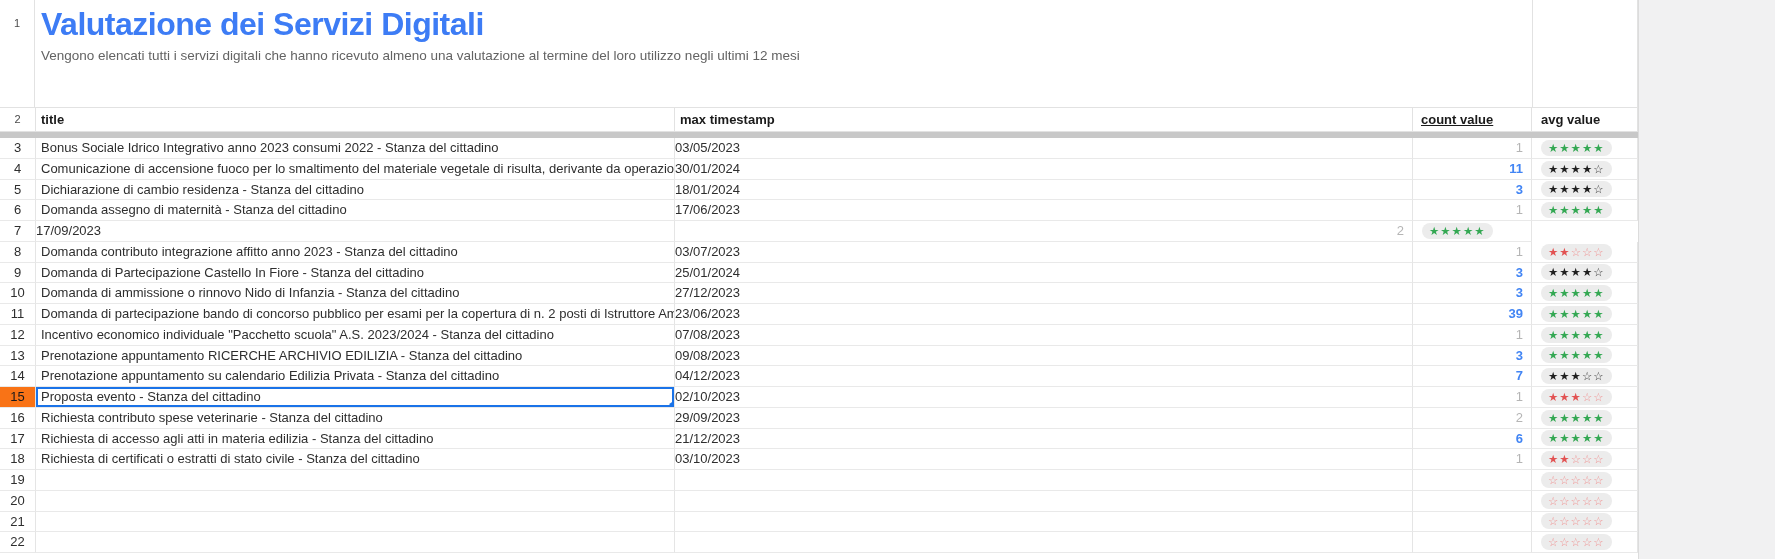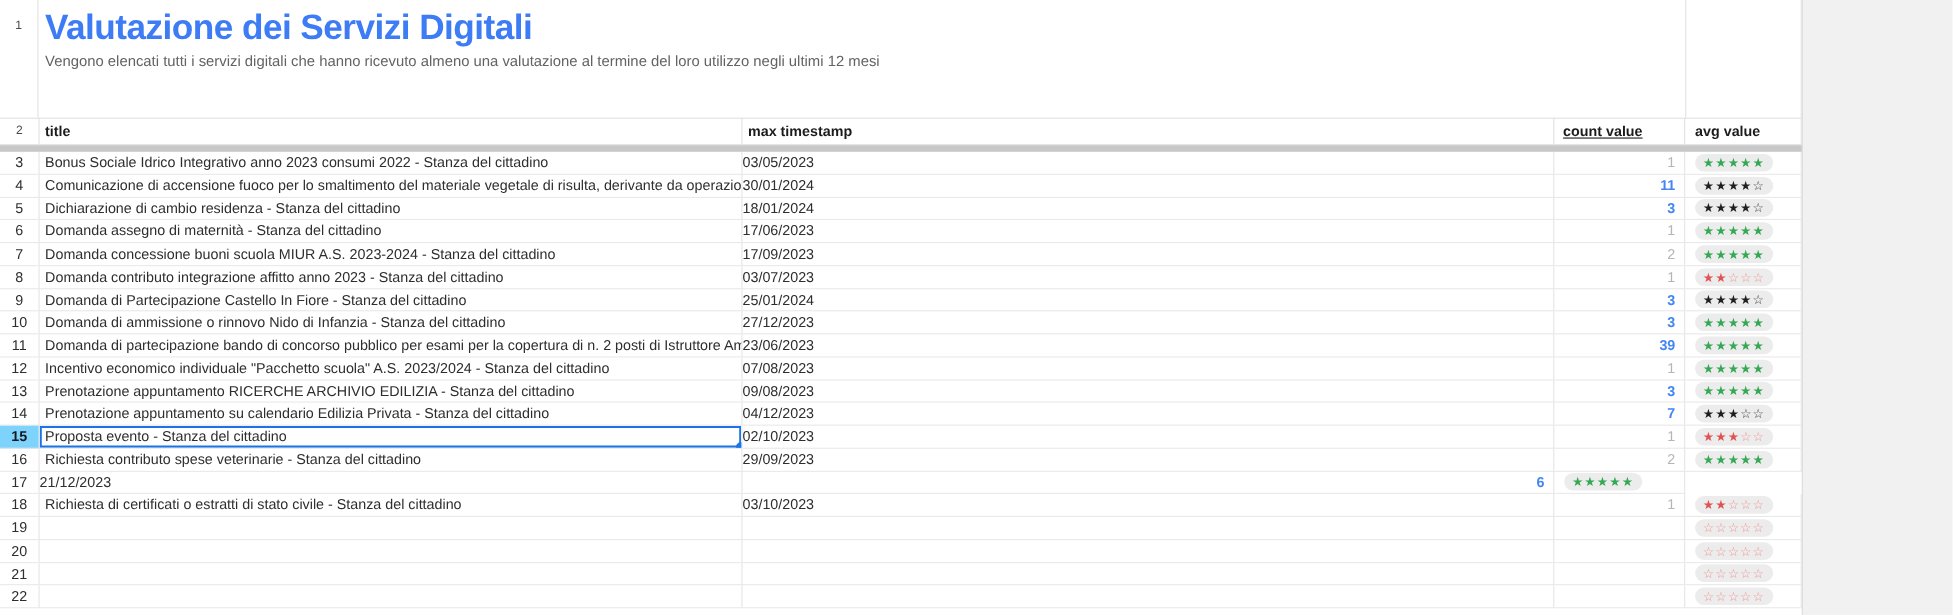--- a/index.html
+++ b/index.html
@@ -55,21 +55,21 @@
   .drow{
     display:grid;grid-template-columns:36px 639px 738px 119px 106px;
     height:20.75px;box-sizing:border-box;
   }
   .drow>div{
     border-right:1px solid #e5e5e5;border-bottom:1px solid #e9e9e9;
     box-sizing:border-box;overflow:hidden;white-space:nowrap;
     font-size:13px;color:#2e2e2e;line-height:19.5px;
   }
   .gutter-n{font-size:11px;color:#4a4a4a;text-align:center;}
-  .gutter-n.sel{background:#7dd3fc;color:#16181c;font-weight:700;}
+  .gutter-n.sel{background:#f97316;color:#16181c;font-weight:400;}
   .c-title{padding:0 5px;position:relative;}
   .c-title.sel{box-shadow:inset 0 0 0 2px #1a73e8;}
   .sel-handle{
     position:absolute;right:-4px;bottom:-4px;width:9px;height:9px;border-radius:50%;
     background:#1a73e8;z-index:6;display:none;
   }
   .c-title.sel .sel-handle{display:block;}
   .c-ts{text-align:left;padding-right:8px;}
   .c-count{text-align:right;padding-right:8px;}
   .c-count.high{color:#4285f4;font-weight:700;}
@@ -157,21 +157,20 @@
       <div class="c-avg">
         <span class="pill">
             <span style="color: rgb(52, 168, 83);">★★★★★</span>
             <span style="color: rgb(52, 168, 83);"></span>
           </span>
       </div>
     </div>
 
     <div class="drow">
       <div class="gutter-n">7</div>
-      <div class="c-title"><span>Domanda concessione buoni scuola MIUR A.S. 2023-2024 - Stanza del cittadino</span></div>
       <div class="c-ts">17/09/2023</div>
       <div class="c-count low">2</div>
       <div class="c-avg">
         <span class="pill">
             <span style="color: rgb(52, 168, 83);">★★★★★</span>
             <span style="color: rgb(52, 168, 83);"></span>
           </span>
       </div>
     </div>
 
@@ -287,20 +286,21 @@
       <div class="c-avg">
         <span class="pill">
             <span style="color: rgb(52, 168, 83);">★★★★★</span>
             <span style="color: rgb(52, 168, 83);"></span>
           </span>
       </div>
     </div>
 
     <div class="drow">
       <div class="gutter-n">17</div>
+      <div class="c-title"><span>Richiesta di accesso agli atti in materia edilizia - Stanza del cittadino</span></div>
       <div class="c-ts">21/12/2023</div>
       <div class="c-count high">6</div>
       <div class="c-avg">
         <span class="pill">
             <span style="color: rgb(52, 168, 83);">★★★★★</span>
             <span style="color: rgb(52, 168, 83);"></span>
           </span>
       </div>
     </div>
 

